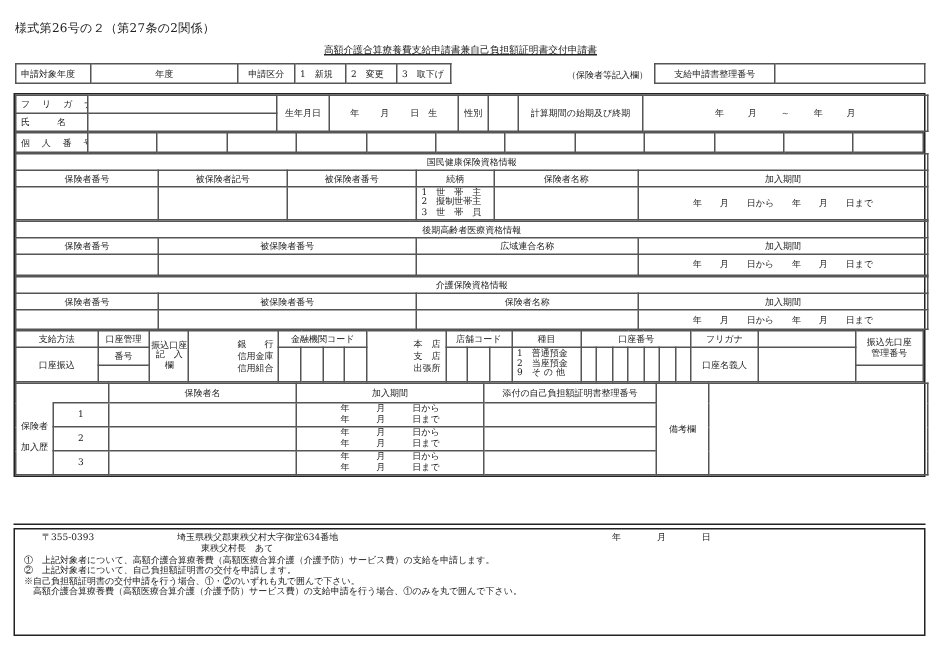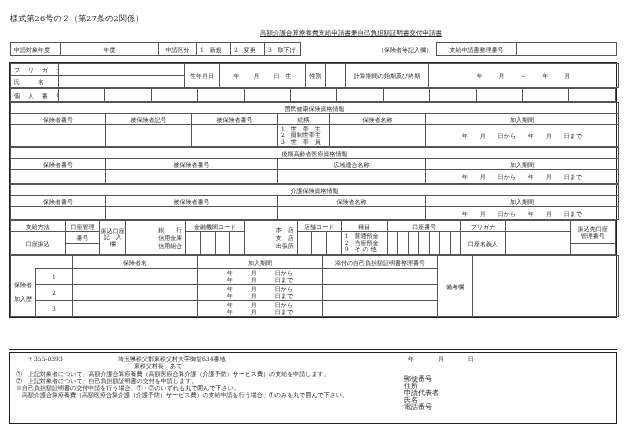--- a/index.html
+++ b/index.html
@@ -1,20 +1,20 @@
 <!DOCTYPE html>
 <html><head>
 <meta charset="utf-8">
 <style>
   * { box-sizing: border-box; margin: 0; padding: 0; }
   html, body { width: 630px; height: 439px; background: #ffffff; overflow: hidden; }
   body { font-family: "DejaVu Serif", "Liberation Serif", serif; color: #222; font-size: 6px; position: relative; }
   .abs { position: absolute; }
   .form-no { left: 10px; top: 13px; font-size: 8px; letter-spacing: 0.2px; }
-  .doc-title { left: 216px; top: 29px; font-size: 6.5px; text-decoration: underline; white-space: nowrap; margin-left: 44px; }
+  .doc-title { left: 216px; top: 29px; font-size: 6.5px; text-decoration: underline; white-space: nowrap; }
   table { border-collapse: collapse; table-layout: fixed; }
   td { border: 0.7px solid #555; text-align: center; vertical-align: middle; font-size: 6px; line-height: 7px; overflow: hidden; white-space: nowrap; padding: 0; }
   .thick { border: 1.4px solid #222; }
   .left { text-align: left; padding-left: 3px; }
   .right { text-align: right; padding-right: 3px; }
   .spaced { letter-spacing: 3px; }
   .multi { white-space: normal; line-height: 6.5px; text-align: left; padding-left: 3px; }
   .section-title { height: 11px; }
   
   .apply-year-table { left: 10px; top: 42px; width: 242px; height: 13px; }
@@ -401,20 +401,13 @@
   <div class="abs b-text" style="left:124px;top:9px">東秩父村長　あて</div>
   <div class="abs b-text" style="left:398px;top:2px;word-spacing:22px">
     <span>年</span>
     <span>月</span>
     <span>日</span>
   </div>
   <div class="abs b-text" style="left:6px;top:17px">①　上記対象者について、高額介護合算療養費（高額医療合算介護（介護予防）サービス費）の支給を申請します。</div>
   <div class="abs b-text" style="left:6px;top:24px">②　上記対象者について、自己負担額証明書の交付を申請します。</div>
   <div class="abs b-text" style="left:6px;top:31px">※自己負担額証明書の交付申請を行う場合、①・②のいずれも丸で囲んで下さい。</div>
   <div class="abs b-text" style="left:6px;top:38px">　高額介護合算療養費（高額医療合算介護（介護予防）サービス費）の支給申請を行う場合、①のみを丸で囲んで下さい。</div>
-  <div class="abs applicant-labels" style="left:394px;top:23px">
-    <div>郵便番号</div>
-    <div>住所</div>
-    <div>申請代表者</div>
-    <div>氏名</div>
-    <div>電話番号</div>
-  </div>
 </div>
 
 </body></html>

